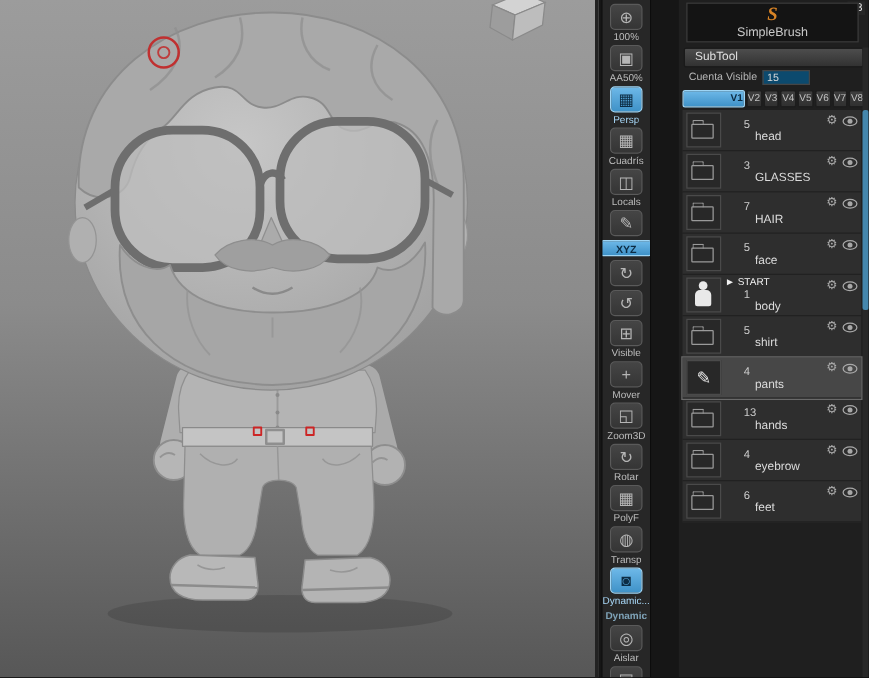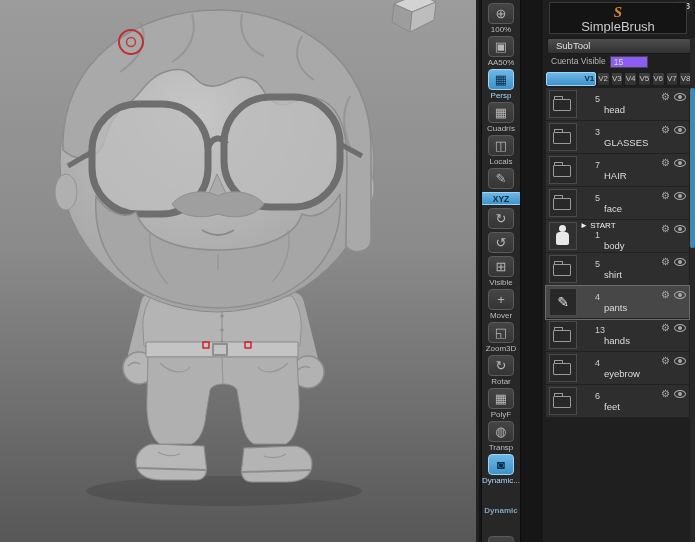--- a/index.html
+++ b/index.html
@@ -17,40 +17,40 @@
   .shelf-item{display:flex;flex-direction:column;align-items:center;margin:1px 0;flex:0 0 auto;}
   .sh-icon{width:26px;height:21px;background:linear-gradient(#454545,#353535);border:1px solid #5a5a5a;
            border-radius:4px;color:#b5b5b5;font-size:13px;line-height:20px;text-align:center;
            display:flex;align-items:center;justify-content:center;box-sizing:border-box;}
   .sh-label{font-size:8px;color:#bdbdbd;margin-top:1px;line-height:9px;max-width:40px;
             white-space:nowrap;overflow:hidden;}
   .shelf-item.active .sh-icon{background:linear-gradient(#6db8e8,#3f92c8);border-color:#9ed5f5;color:#0c2c44;}
   .shelf-item.active .sh-label{color:#a9d9f9;}
   .shelf-item.pill .sh-icon{width:44px;height:13px;font-size:8.5px;font-weight:bold;line-height:12px;
             background:linear-gradient(#6db8e8,#3f92c8);border-color:#9ed5f5;color:#0c2c44;}
-  .shelf-item.label-only .sh-label{color:#7fa3b8;font-weight:bold;font-size:8px;margin:19px 0;}
+  .shelf-item.label-only .sh-label{color:#7fa3b8;font-weight:bold;font-size:8px;margin:1px 0;}
 
   
   .panel{position:absolute;left:543px;top:0;width:152px;height:542px;background:#1f1f1f;box-sizing:border-box;}
   .brush-row{display:flex;gap:3px;padding:2px 8px 2px 6px;height:36px;box-sizing:border-box;}
   .brush-thumb{flex:1;background:#141414;border:1px solid #3c3c3c;position:relative;
                display:flex;flex-direction:column;align-items:center;justify-content:flex-end;overflow:hidden;}
   .brush-glyph{position:absolute;top:1px;left:0;right:0;text-align:center;
                color:#d98426;font-size:15px;font-weight:bold;font-style:italic;
                font-family:"Liberation Serif",serif;line-height:16px;}
-  .brush-name{font-size:13px;color:#c9c9c9;line-height:10px;padding-bottom:1px;}
+  .brush-name{font-size:10px;color:#c9c9c9;line-height:10px;padding-bottom:1px;}
   .panel-badge{position:absolute;top:1px;right:3px;font-size:9px;color:#e2e2e2;background:#262626;
                padding:0 2px;line-height:11px;}
 
   .subtool-header{height:14px;margin:2px 4px 0 4px;background:linear-gradient(#4d4d4d,#323232);
                   border:1px solid #1a1a1a;border-radius:2px;color:#e0e0e0;font-size:9.5px;
                   line-height:13px;padding:0 8px;}
   .count-row{display:flex;align-items:flex-start;gap:4px;padding:2px 8px;height:13px;}
   .count-label{font-size:8.5px;color:#b5b5b5;}
-  .count-value{background:#8b5cf6;border:1px solid #454545;min-width:30px;height:10px;
+  .count-value{background:#0c4a6e;border:1px solid #454545;min-width:30px;height:10px;
                font-size:8.5px;color:#dcdcdc;line-height:10px;padding:0 3px;}
 
   .tabs{display:flex;gap:1px;padding:1px 3px 2px 3px;}
   .tab{flex:1;background:linear-gradient(#3f3f3f,#303030);border:1px solid #1d1d1d;color:#c2c2c2;
        font-size:8px;text-align:center;height:12px;line-height:12px;border-radius:2px;}
   .tab.active{background:linear-gradient(#6db8e8,#3f92c8);color:#0a2940;font-weight:bold;border-color:#9ed5f5;padding-left:37px;}
 
   .strows{margin:0 6px 0 3px;}
   .strow{height:33px;display:flex;align-items:center;background:#2e2e2e;border-bottom:1px solid #212121;
          position:relative;padding:0 2px;box-sizing:border-box;}

